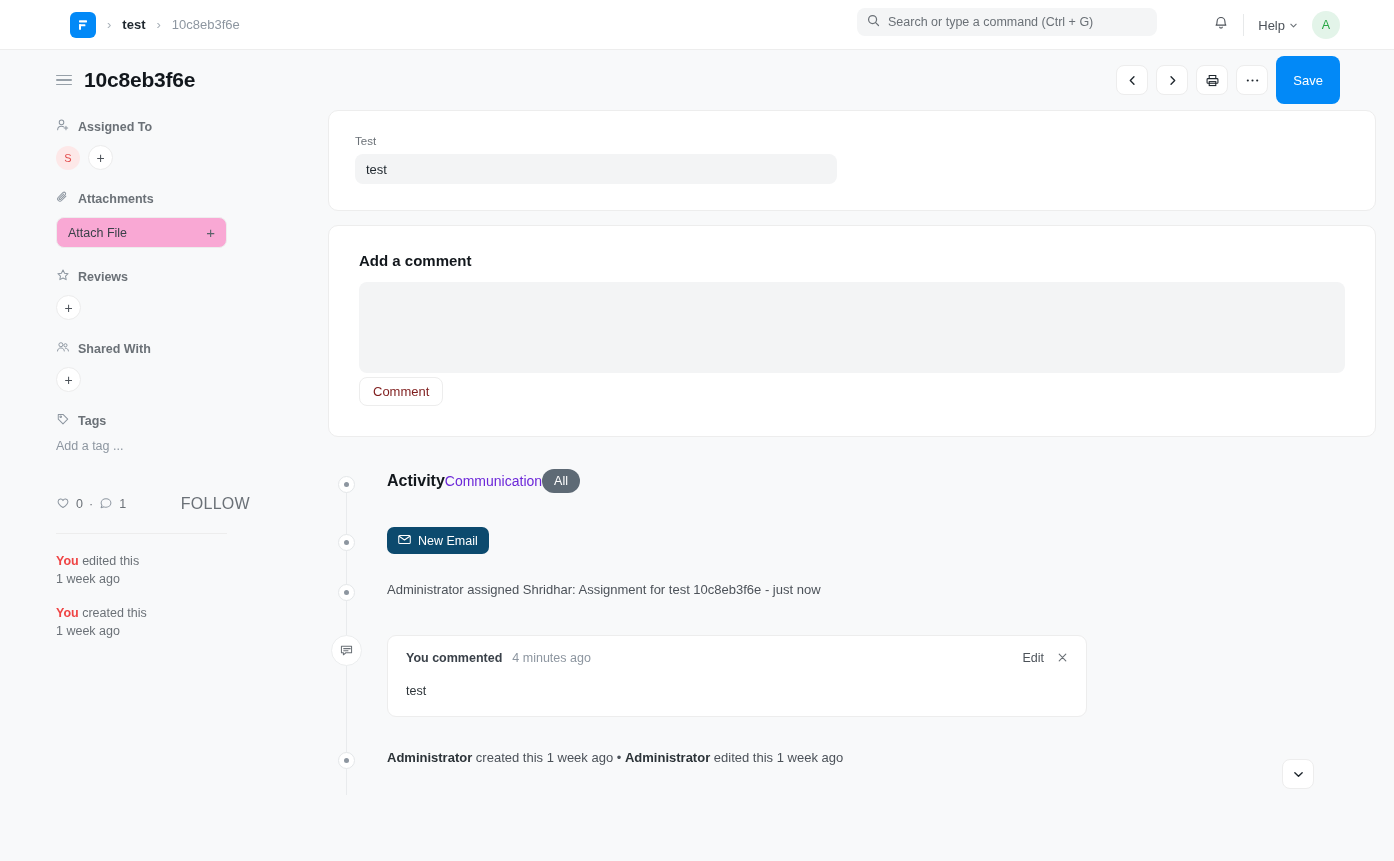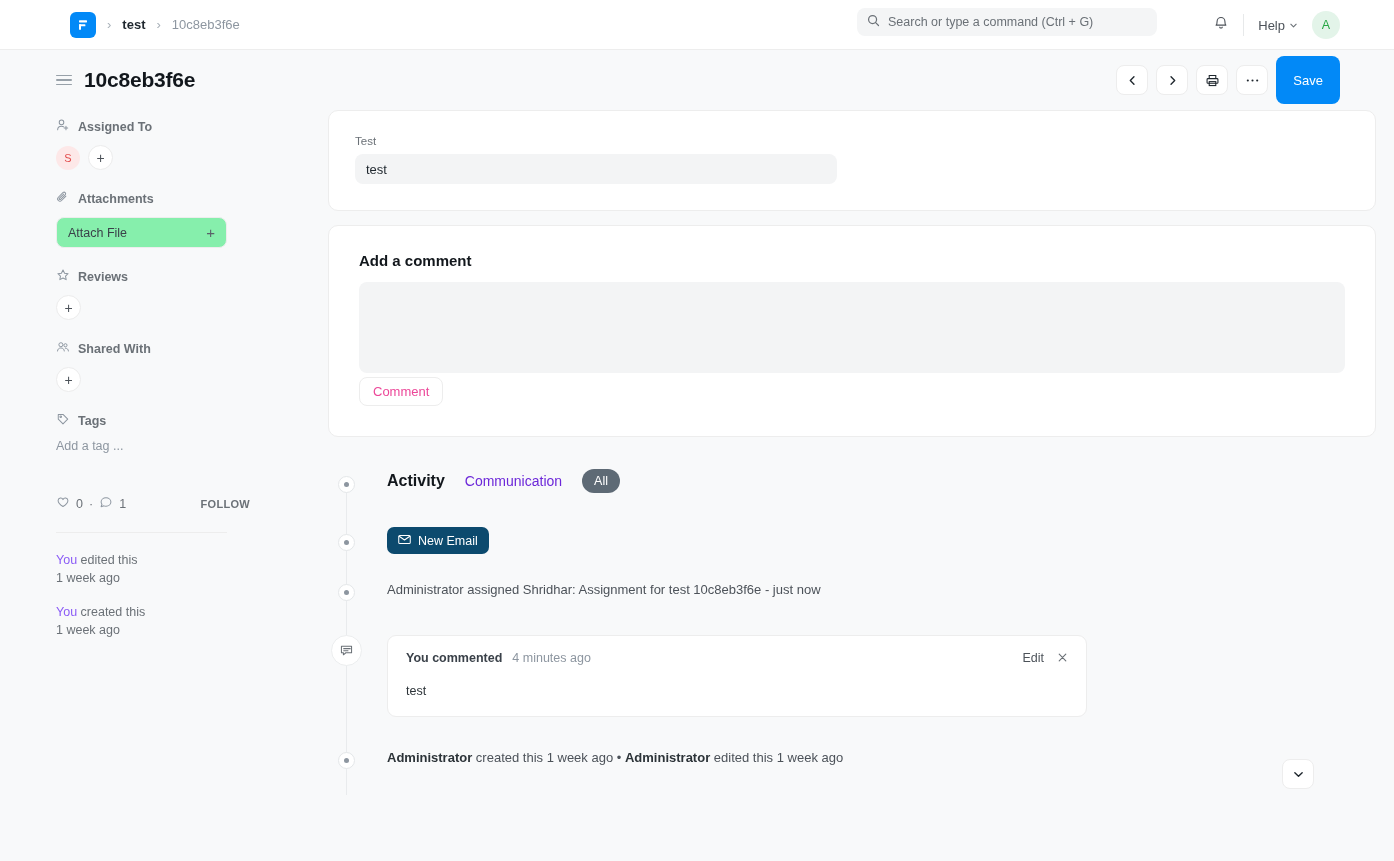--- a/index.html
+++ b/index.html
@@ -102,41 +102,41 @@
     font-size: 11px; font-weight: 500;
   }
   .plus-circle {
     width: 25px; height: 25px; border-radius: 50%;
     background: #FFFFFF; border: 1px solid #ECECEC;
     display: flex; align-items: center; justify-content: center;
     color: #4C5259; font-size: 14px; cursor: pointer;
   }
   .attach-box {
     width: 171px; height: 31px; border-radius: 8px;
-    background: #86efac; border: 1px solid #EDEDED;
+    background: #f9a8d4; border: 1px solid #EDEDED;
     display: flex; align-items: center; justify-content: space-between;
     padding: 0 11px; cursor: pointer;
   }
   .attach-box span.lbl { font-size: 12.5px; color: #3A4149; }
   .attach-box span.pl { font-size: 15px; color: #5A6169; }
   .tag-placeholder { font-size: 12.5px; color: #8D96A0; cursor: text; }
 
   .side-meta { margin-top: 42px; }
   .meta-row {
     display: flex; align-items: center; gap: 6px;
     font-size: 12.5px; color: #6B7177;
   }
   .meta-row .follow {
     margin-left: auto; margin-right: 22px;
-    font-size: 11px; letter-spacing: .3px; color: #6B7177;
-    font-weight: 700; cursor: pointer;
+    font-size: 16px; letter-spacing: .3px; color: #6B7177;
+    font-weight: 400; cursor: pointer;
   }
   .side-rule { height: 1px; background: #EDEDED; margin: 20px 0 18px 0; width: 171px; }
   .hist-item { margin-bottom: 16px; font-size: 12.5px; color: #6B7177; line-height: 1.45; }
-  .hist-item b { color: #8b5cf6; font-weight: 400; }
+  .hist-item b { color: #ef4444; font-weight: 700; }
 
   
   .main { flex: 1; padding-left: 56px; }
   .card {
     background: #FFFFFF; border: 1px solid #EDEDED;
     border-radius: 10px; margin-bottom: 14px;
   }
   .card.form { padding: 24px 26px 26px 26px; }
   .field-label { font-size: 11.5px; color: #6B7177; margin-bottom: 7px; }
   .field-input {
@@ -152,21 +152,21 @@
     width: 986px; height: 91px; border-radius: 8px;
     background: #F3F4F5; border: none; outline: none; resize: none;
     padding: 10px 12px; font-size: 13px;
     font-family: "Liberation Sans", sans-serif; color: #1F272E;
   }
   .comment-hint { font-size: 11.5px; color: #8D96A0; margin: 8px 0 14px 0; }
   .comment-btn {
     height: 29px; padding: 0 13px; border-radius: 8px;
     background: #FFFFFF; border: 1px solid #EDEDED;
     font-family: "Liberation Sans", sans-serif;
-    font-size: 13px; color: #ec4899; cursor: pointer;
+    font-size: 13px; color: #7f1d1d; cursor: pointer;
   }
 
   
   .timeline { position: relative; padding-top: 18px; }
   .tl-line {
     position: absolute; left: 18px; top: 28px; bottom: -20px;
     width: 1px; background: #E9EBED;
   }
   .tl-row { position: relative; display: flex; align-items: flex-start; min-height: 30px; }
   .tl-dot {
@@ -175,21 +175,21 @@
     background: #FFFFFF; border: 1px solid #E4E7E9;
     display: flex; align-items: center; justify-content: center;
   }
   .tl-dot i { width: 5px; height: 5px; border-radius: 50%; background: #8D96A0; display: block; }
   .tl-dot.big {
     left: 3px; top: 0; width: 31px; height: 31px;
     border: 1px solid #ECEEEF;
   }
   .tl-content { margin-left: 59px; width: 100%; }
 
-  .tl-head { display: flex; align-items: center; gap: 20px; }
+  .tl-head { display: flex; align-items: center; gap: 0; }
   .tl-head h2 { font-size: 16px; font-weight: 700; color: #12171C; }
   .tab-link { font-size: 14px; color: #6d28d9; cursor: pointer; }
   .tab-pill {
     background: #5E6A75; color: #FFFFFF;
     border-radius: 14px; padding: 5px 12px;
     font-size: 12.5px; cursor: pointer;
   }
 
   .email-btn {
     background: #0c4a6e; color: #FFFFFF; border: none;

